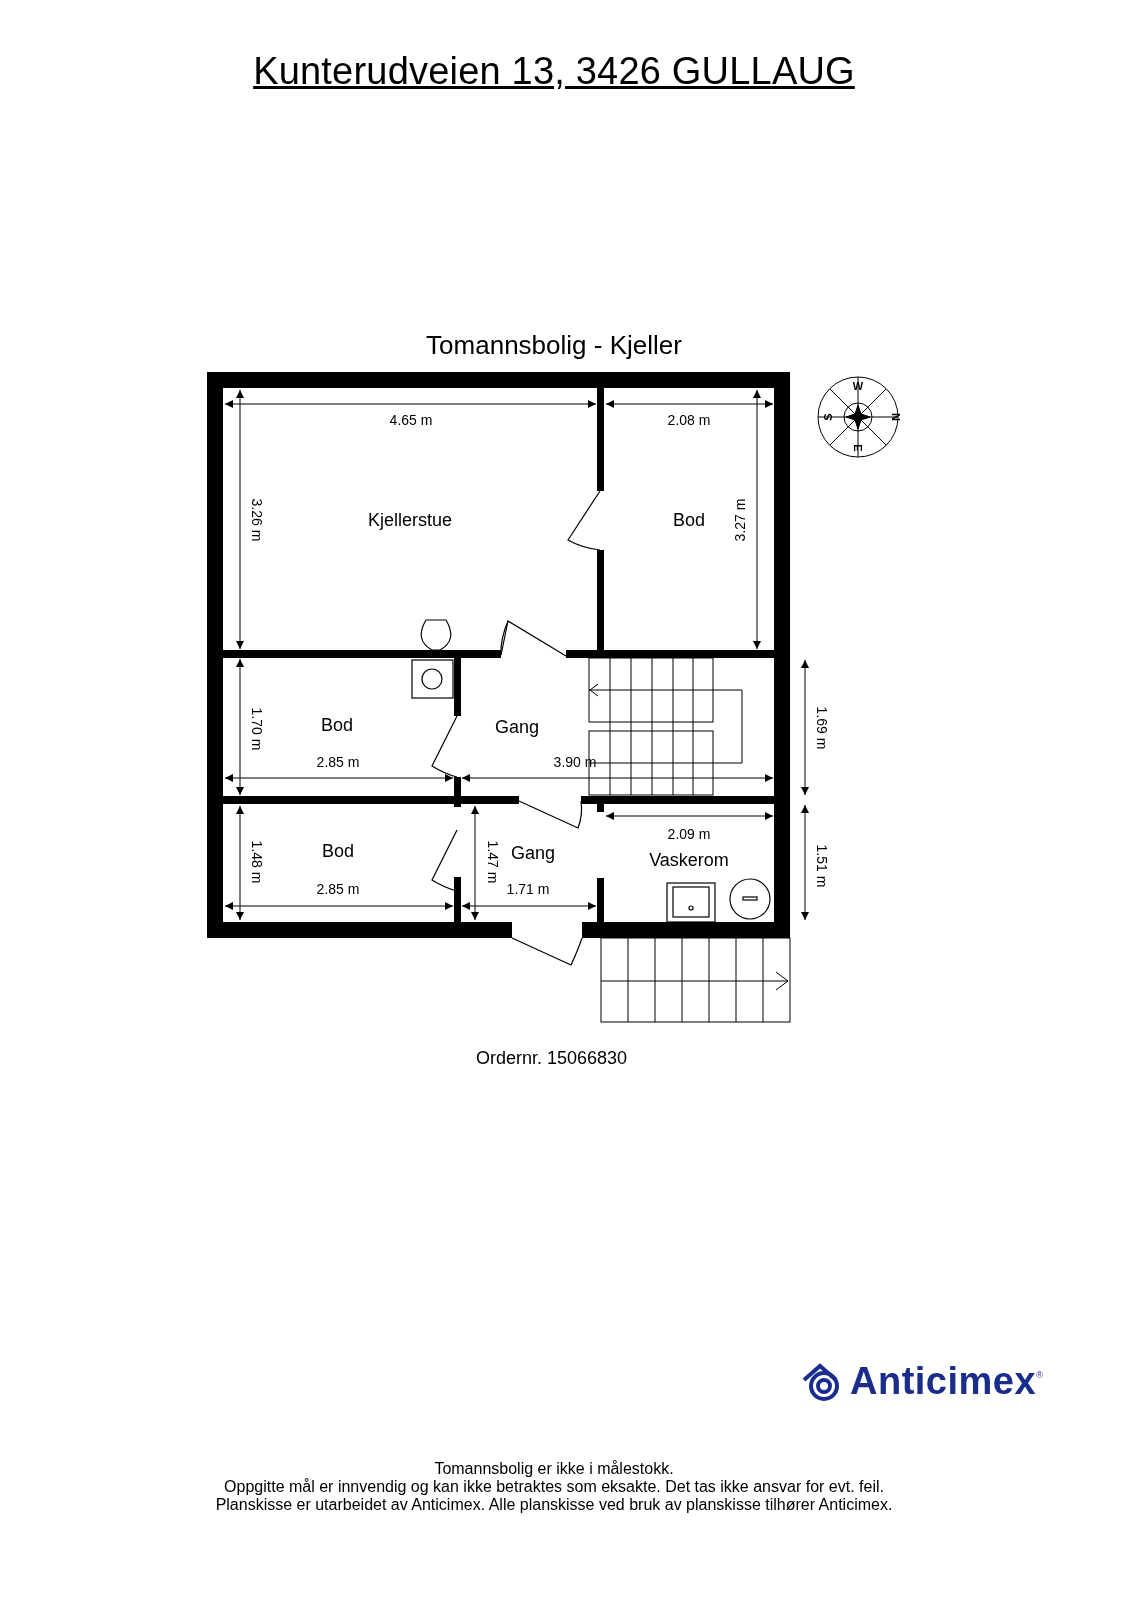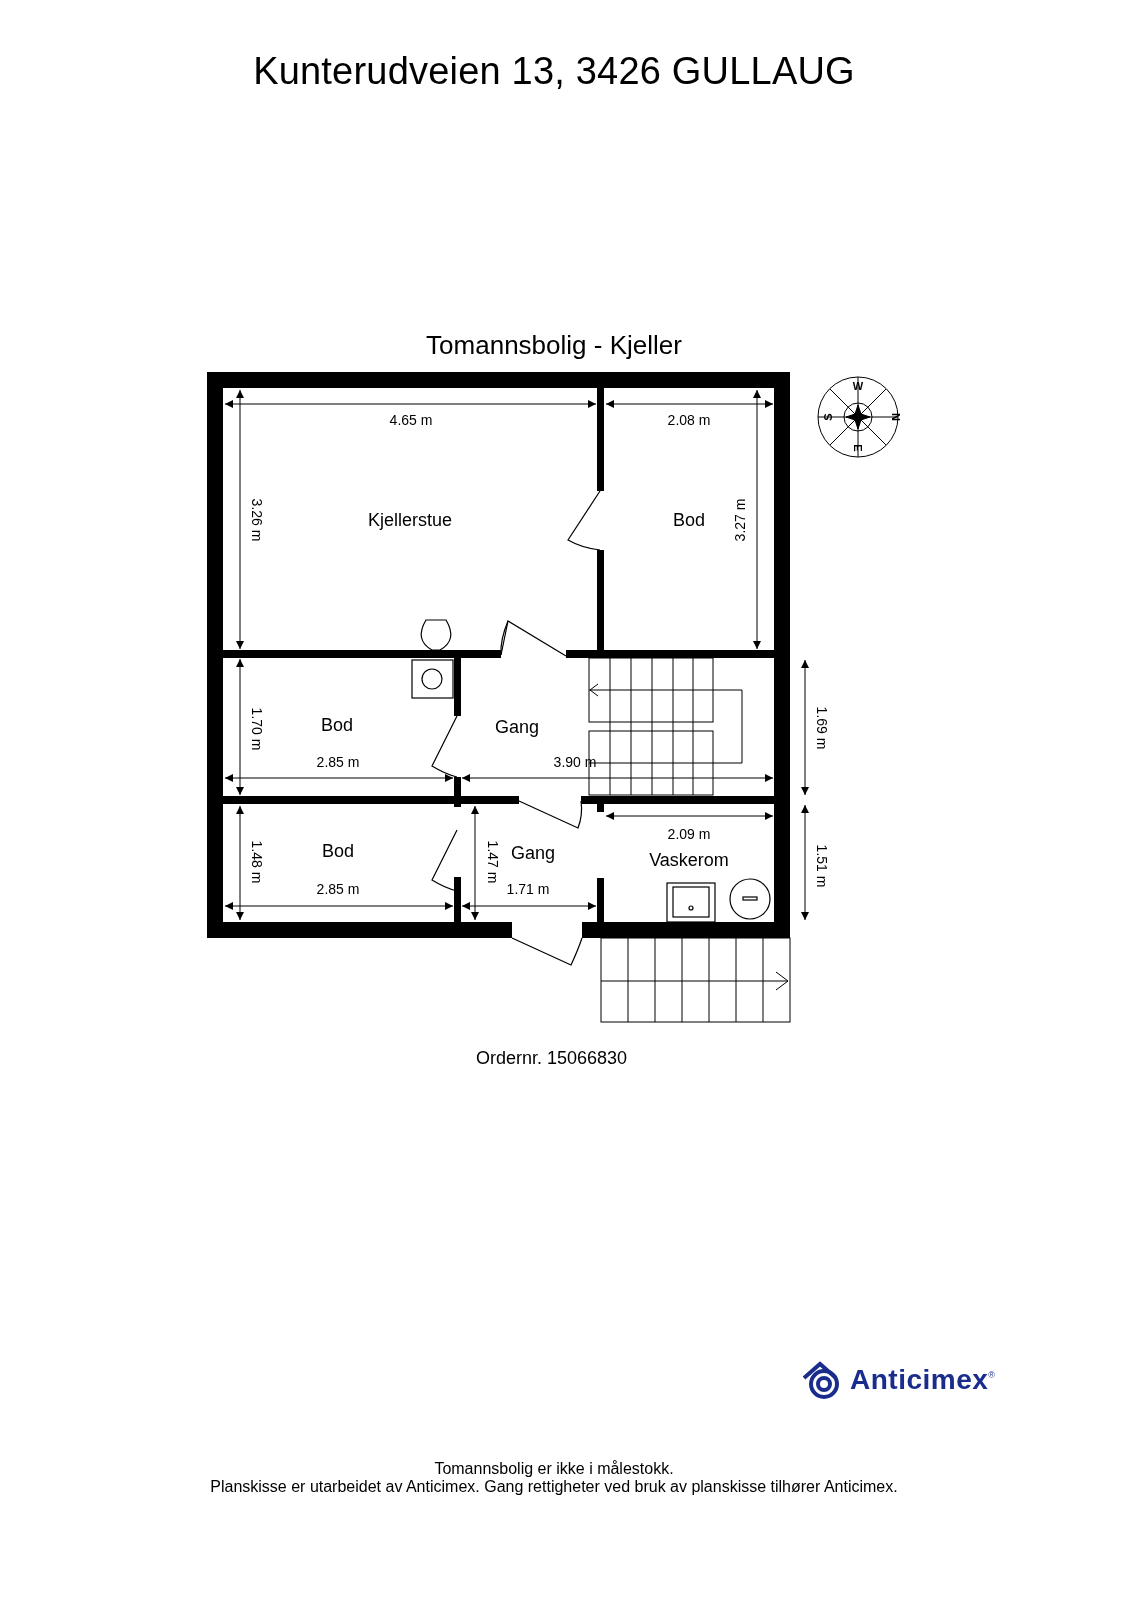--- a/index.html
+++ b/index.html
@@ -1,26 +1,26 @@
 <!DOCTYPE html>
 <html><head>
 <meta charset="utf-8">
 <style>
   html, body { margin:0; padding:0; background:#ffffff; }
   body { width:1131px; height:1600px; position:relative; overflow:hidden;
          font-family:"Liberation Sans", sans-serif; color:#000; }
   .title { position:absolute; left:0; width:1108px; top:50px; text-align:center;
-           font-size:38px; letter-spacing:0.2px; }
+           font-size:38px; letter-spacing:0.2px;text-decoration:underline; }
   .plan-title { position:absolute; left:0; width:1108px; top:330px; text-align:center;
                 font-size:26px; }
   svg.plan { position:absolute; left:0; top:0; }
   .order { position:absolute; left:476px; top:1048px; font-size:18px; }
   .logo { position:absolute; left:800px; top:1360px; display:flex; align-items:center;
           color:#1a2d8c; }
-  .logo-text { font-size:28px; font-weight:bold; letter-spacing:0.5px; margin-left:6px; }
+  .logo-text { font-size:38px; font-weight:bold; letter-spacing:0.5px; margin-left:6px; }
   .logo-reg { font-size:9px; align-self:flex-start; margin-top:10px; }
   .footer { position:absolute; left:0; width:1108px; top:1460px; text-align:center;
             font-size:16px; line-height:18px; }
   .svg-text { font-family:"Liberation Sans", sans-serif; }
 </style>
 </head>
 <body>
 
 <div class="title">Kunterudveien 13, 3426 GULLAUG</div>
 <div class="plan-title">Tomannsbolig  - Kjeller</div>
@@ -171,14 +171,15 @@
       <circle cx="24" cy="24" r="13"></circle>
       <circle cx="24" cy="24" r="6"></circle>
     </g>
   </svg>
   <span class="logo-text">Anticimex</span>
   <span class="logo-reg">®</span>
 </div>
 
 <div class="footer">
   <div>Tomannsbolig er ikke i målestokk.</div>
-  <div>Planskisse er utarbeidet av Anticimex. Gang rettigheter ved bruk av planskisse tilhører Anticimex.</div>
+  <div>Oppgitte mål er innvendig og kan ikke betraktes som eksakte. Det tas ikke ansvar for evt. feil.</div>
+  <div>Planskisse er utarbeidet av Anticimex. Alle planskisse ved bruk av planskisse tilhører Anticimex.</div>
 </div>
 
 </body></html>

